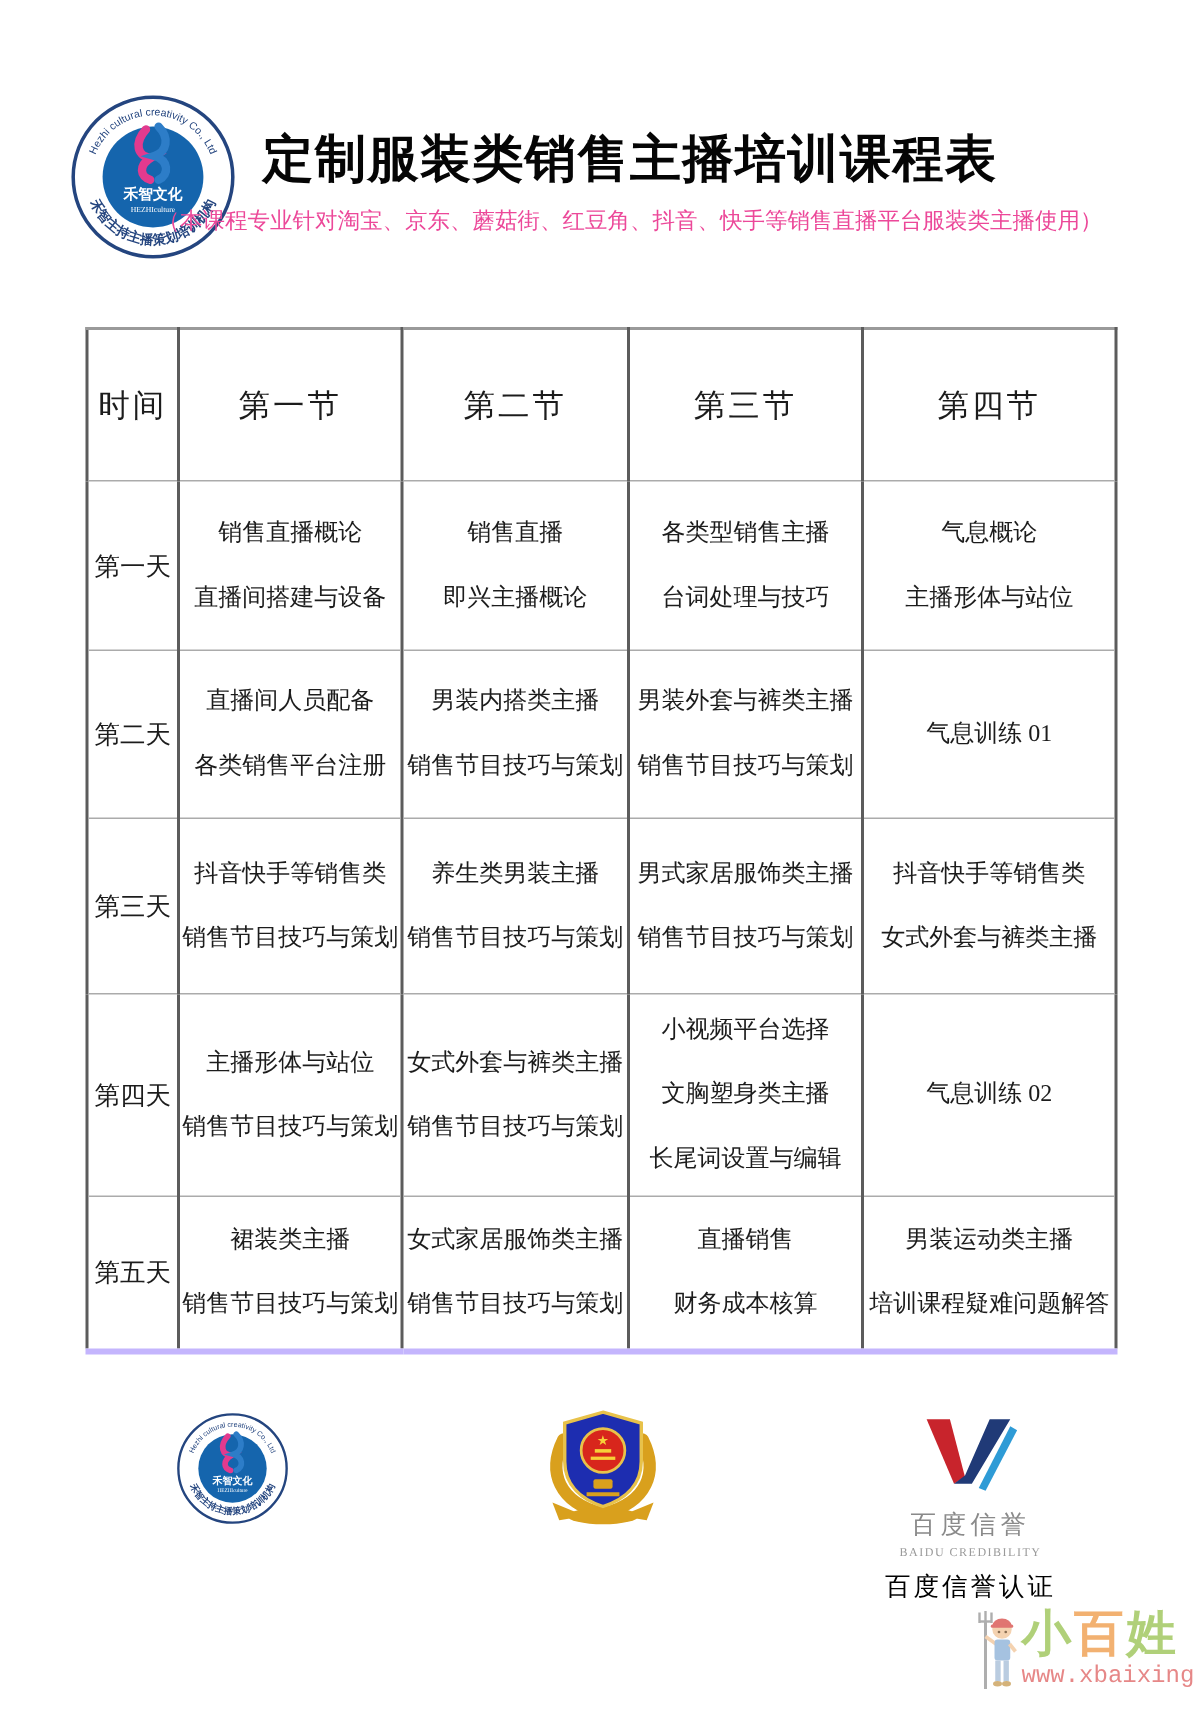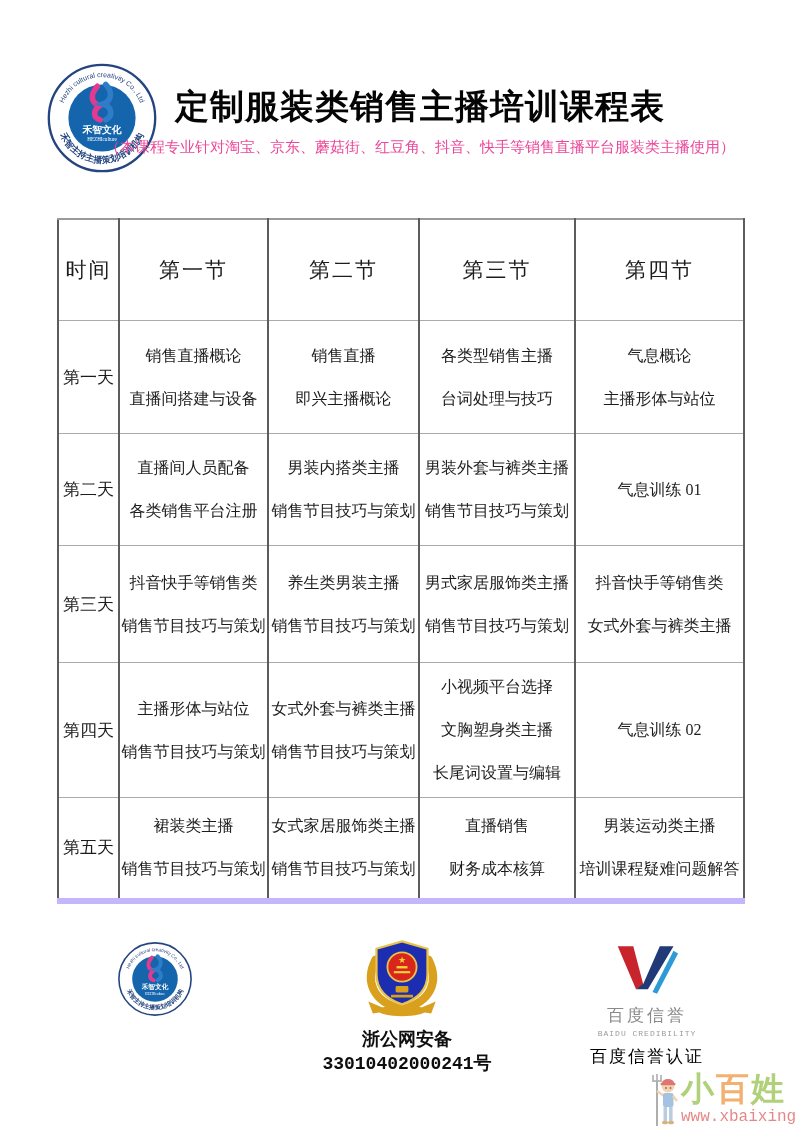--- a/index.html
+++ b/index.html
@@ -30,32 +30,32 @@
     background:#fff;
   }
   table.course td {
     border-left:2px solid var(--border-dark);
     border-right:2px solid var(--border-dark);
     border-top:1px solid var(--border-light);
     border-bottom:1px solid var(--border-light);
     text-align:center; vertical-align:middle; padding:0;
   }
   table.course thead td { height:100px; font-size:21px; letter-spacing:2px; border-top:2px solid #9a9a9a; }
-  table.course tbody tr:last-child td { border-bottom:6px solid #c4b5fd; }
+  table.course tbody tr:last-child td { border-bottom:4px solid #c4b5fd; }
   table.course tbody tr:nth-child(1) { height:113px; }
   table.course tbody tr:nth-child(2) { height:112px; }
   table.course tbody tr:nth-child(3) { height:117px; }
   table.course tbody tr:nth-child(4) { height:135px; }
   table.course tbody tr:nth-child(5) { height:103px; }
   .day-cell { font-size:17px; }
   .cell-inner { display:flex; flex-direction:column; justify-content:center; align-items:center; gap:27px; font-size:16px; }
   .course-line { line-height:1; white-space:nowrap; }
 
   
-  .sans { font-family:Liberation Mono, monospace; }
+  .sans { font-family:Liberation Serif, serif; }
   .copyright {
     position:absolute; left:62px; top:1028px; width:216px; text-align:center;
     font-size:16px; color:#3f3f3f;
   }
   .badge-svg { position:absolute; left:361px; top:936px; }
   .f-gold { fill:var(--badge-gold); }
   .s-gold { stroke:var(--badge-gold); fill:none; }
   .f-bblue { fill:var(--badge-blue); }
   .f-bred { fill:var(--badge-red); }
   .f-star { fill:#f7d038; }
@@ -275,21 +275,20 @@
     <polygon class="f-gold" points="82,72 58,82 77,85"></polygon>
     <ellipse class="f-gold" cx="45" cy="82" rx="26" ry="6"></ellipse>
     <path class="f-bblue" d="M45,6 L73,14 L73,42 C73,60 60,70 45,75 C30,70 17,60 17,42 L17,14 Z" stroke="#e8c24a" stroke-width="2.5"></path>
     <circle class="f-bred" cx="45" cy="34" r="16" stroke="#e8c24a" stroke-width="2"></circle>
     <text class="f-star" x="45" y="30" text-anchor="middle" font-size="10">★</text>
     <rect class="f-star" x="39" y="33" width="12" height="2.6"></rect>
     <rect class="f-star" x="36" y="38.5" width="18" height="2.4"></rect>
     <rect class="f-gold" x="38" y="55" width="14" height="7" rx="1.5"></rect>
     <path class="s-gold" d="M33,66 H57" stroke-width="3"></path>
   </svg>
-  <div class="police-text sans">浙公网安备 33010402000241号</div>
 
   <div class="baidu-block">
     <svg width="64" height="52" viewBox="0 0 70 54">
       <polygon class="f-red" points="3,1 20,1 31,43 23,48"></polygon>
       <polygon class="f-navy" points="23,48 31,42 49,1 64,1 36,48"></polygon>
       <polygon class="f-cyan" points="64,6 69,9 46,53 41,51"></polygon>
     </svg>
     <div class="baidu-cn sans">百度信誉</div>
     <div class="baidu-en sans">BAIDU CREDIBILITY</div>
     <div class="baidu-cert sans">百度信誉认证</div>

